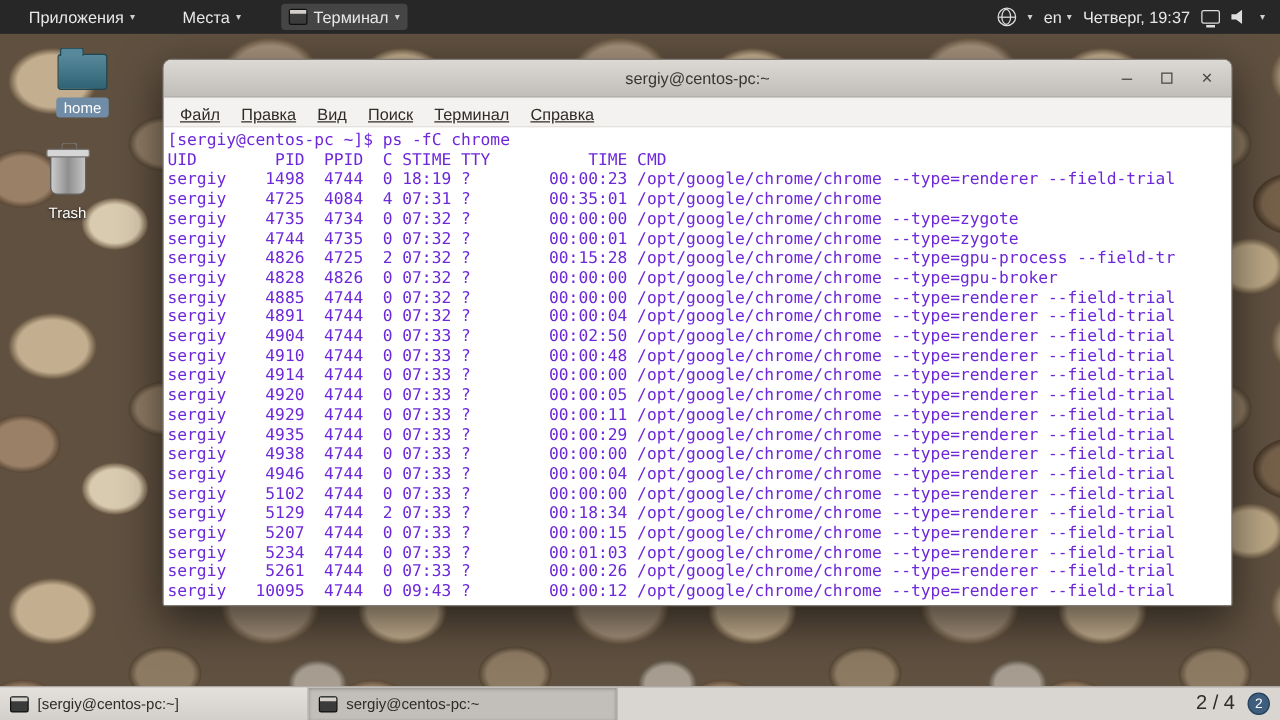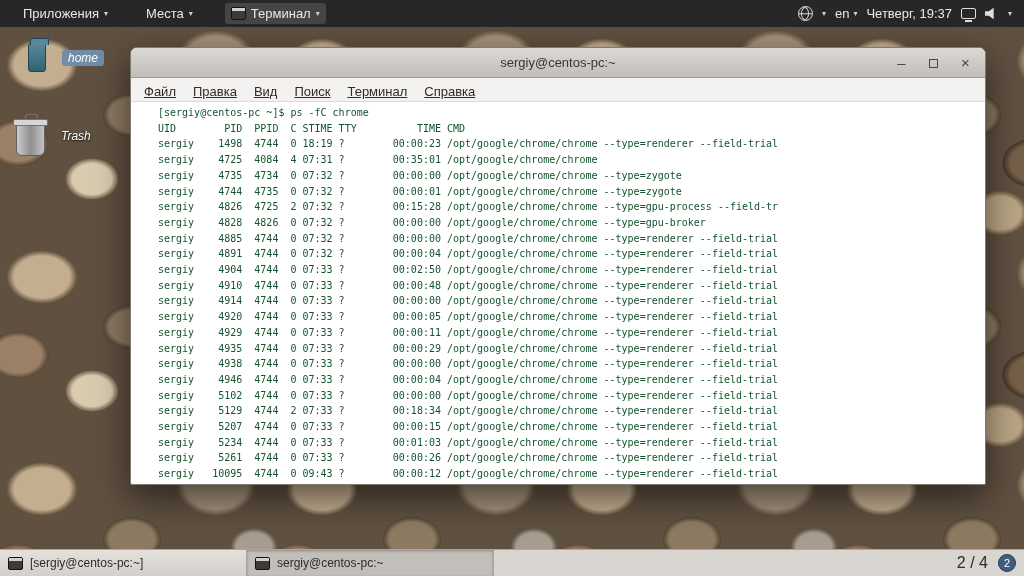--- a/index.html
+++ b/index.html
@@ -40,21 +40,21 @@
       radial-gradient(40px 30px at 132px 88px, #8d7a63 0 56%, #544634 72%, rgba(0,0,0,0) 74%),
       radial-gradient(54px 42px at 216px 34px, #a3907a 0 58%, #65543f 72%, rgba(0,0,0,0) 74%),
       radial-gradient(36px 28px at 92px 152px, #d9cbb0 0 55%, #7b6852 72%, rgba(0,0,0,0) 74%),
       radial-gradient(46px 34px at 196px 136px,#75604a 0 56%, #443526 72%, rgba(0,0,0,0) 74%),
       radial-gradient(32px 26px at 254px 96px, #a69c8f 0 55%, #5f5547 72%, rgba(0,0,0,0) 74%),
       radial-gradient(42px 32px at 18px 116px, #9a8067 0 56%, #5a4836 72%, rgba(0,0,0,0) 74%),
       radial-gradient(38px 30px at 160px 186px,#b9a584 0 55%, #6d5b45 72%, rgba(0,0,0,0) 74%),
       radial-gradient(30px 24px at 250px 176px,#8a6e52 0 55%, #4d3c2b 72%, rgba(0,0,0,0) 74%);
     background-size:280px 212px; }
 
-  .desktop-icon { position:absolute; width:76px; display:flex; flex-direction:row; align-items:center; gap:16px;font-style:italic; }
+  .desktop-icon { position:absolute; width:76px; display:flex; flex-direction:column; align-items:center; gap:6px; }
   #icon-home  { left:28px; top:16px; }
   #icon-trash { left:16px; top:88px;align-items:center; }
   .folder-glyph { width:40px; height:29px; background:linear-gradient(#57899b,#2f6374);
     border:1px solid #1f4652; border-radius:3px; position:relative; }
   .folder-glyph::before { content:""; position:absolute; top:-6px; left:1px; width:17px; height:6px;
     background:#57899b; border:1px solid #1f4652; border-bottom:none; border-radius:2px 2px 0 0; }
   .icon-label { font-size:12px; color:#fff; line-height:16px; }
   .icon-label.selected { background:#708ca6; border-radius:3px; padding:0 6px; }
   .icon-label.shadowed { text-shadow:0 1px 2px rgba(0,0,0,0.9); }
   .trash-glyph { width:29px; height:33px; position:relative; margin-top:8px;
@@ -72,21 +72,21 @@
   .titlebar { flex:0 0 30px; background:linear-gradient(#dcd9d5,#c1bdb8); border-bottom:1px solid #a29d97;
     position:relative; display:flex; align-items:center; }
   .title { position:absolute; left:0; right:0; text-align:center; font-size:13px; color:#39352f; }
   .win-controls { margin-left:auto; display:flex; align-items:center; gap:19px; padding-right:13px; z-index:2; }
   .wbtn { color:#49453f; font-size:15px; line-height:1; width:13px; text-align:center; cursor:default; }
   .maxsq { display:inline-block; width:9px; height:9px; border:1px solid #49453f; }
   .menubar { flex:0 0 24px; background:#f4f2f0; border-bottom:1px solid #dedad5;
     display:flex; align-items:flex-end; gap:1px; padding-left:5px; font-size:13px; color:#2f2b26;text-decoration:underline; }
   .menu-item { padding:2px 8px; cursor:default; }
   .term { flex:1; background:#ffffff; padding:3px 0 0 3px; overflow:hidden;
-    font-family:"DejaVu Sans Mono", monospace; font-size:10px; line-height:15.7px; color:#14532d;margin-left:24px; }
+    font-family:"DejaVu Sans Mono", monospace; font-size:13px; line-height:15.7px; color:#6d28d9; }
   .tline { white-space:pre; }
 
   
   .bottom-panel { position:absolute; left:0; right:0; bottom:0; height:27px; background:#d9d6d2;
     border-top:1px solid #aba69f; display:flex; align-items:stretch; font-size:12px; color:#2f2b26; z-index:60; }
   .task-btn { width:247px; display:flex; align-items:center; gap:7px; padding:0 8px;
     border-right:1px solid #aba69f; background:linear-gradient(#e4e1dd,#d3d0cb);
     white-space:nowrap; overflow:hidden; cursor:default; }
   .task-btn.active { background:#c2beb9; box-shadow:inset 0 1px 3px rgba(0,0,0,0.28); }
   .task-label { overflow:hidden; text-overflow:ellipsis; }

